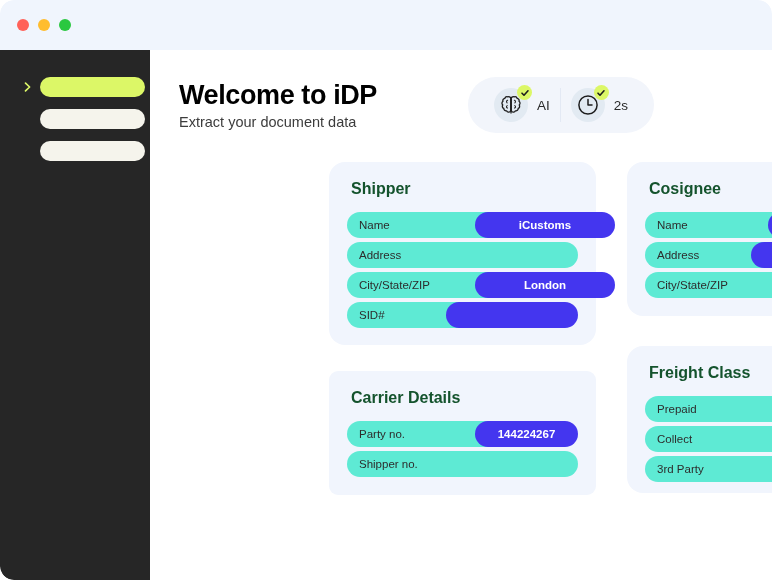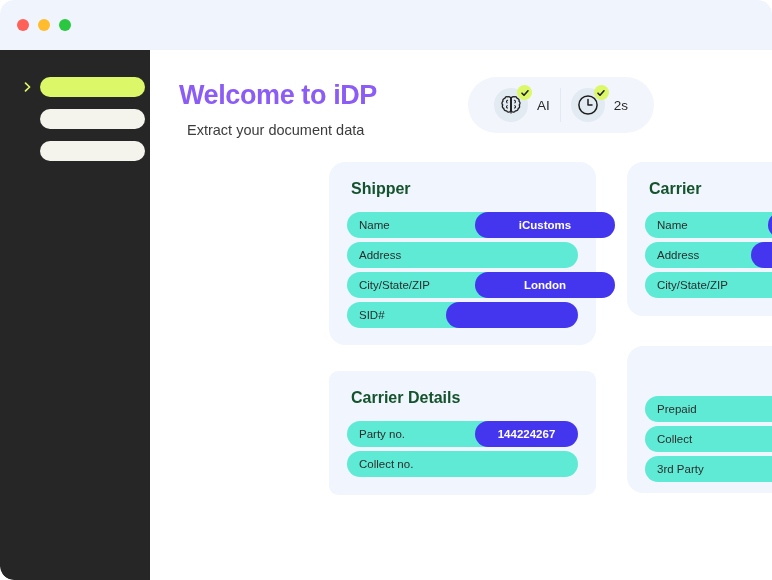--- a/index.html
+++ b/index.html
@@ -86,30 +86,30 @@
     width: 622px; height: 530px;
     background: #ffffff;
     border-bottom-right-radius: 14px;
   }
 
   .page-title {
     position: absolute;
     left: 29px; top: 30px;
     font-size: 27px;
     font-weight: bold;
-    color: #8b5cf6;
+    color: #000000;
     letter-spacing: -0.4px;
     margin: 0;
   }
   .page-sub {
     position: absolute;
     left: 29px; top: 64px;
     font-size: 14.5px;
     color: #3c3c3c;
-    margin: 8px;
+    margin: 0;
   }
 
   
   .status-bar {
     position: absolute;
     left: 318px; top: 27px;
     height: 56px;
     background: #f2f5fb;
     border-radius: 28px;
     display: flex;
@@ -306,21 +306,21 @@
           <div class="value-pill" style="left:128px; width:140px;">London</div>
         </div>
         <div class="row">
           <div class="field" style="width:140px;">SID#</div>
           <div class="value-pill" style="left:99px; width:132px;"></div>
         </div>
       </div>
     </div>
 
     <div class="card" id="card-cosignee">
-      <h2 class="card-title">Carrier</h2>
+      <h2 class="card-title">Cosignee</h2>
       <div class="rows">
         <div class="row">
           <div class="field" style="width:170px;">Name</div>
           <div class="value-pill" style="left:123px; width:106px;">George Clark</div>
         </div>
         <div class="row">
           <div class="field" style="width:150px;">Address</div>
           <div class="value-pill" style="left:106px; width:123px;"></div>
         </div>
         <div class="row">
@@ -330,26 +330,27 @@
     </div>
 
     <div class="card" id="card-carrier">
       <h2 class="card-title">Carrier Details</h2>
       <div class="rows">
         <div class="row">
           <div class="field" style="width:180px;">Party no.</div>
           <div class="value-pill" style="left:128px; width:103px;">144224267</div>
         </div>
         <div class="row">
-          <div class="field" style="width:231px;">Collect no.</div>
+          <div class="field" style="width:231px;">Shipper no.</div>
         </div>
       </div>
     </div>
 
     <div class="card" id="card-freight">
+      <h2 class="card-title">Freight Class</h2>
       <div class="rows">
         <div class="row">
           <div class="field" style="width:229px;">Prepaid</div>
         </div>
         <div class="row">
           <div class="field" style="width:229px;">Collect</div>
         </div>
         <div class="row">
           <div class="field" style="width:229px;">3rd Party</div>
 

